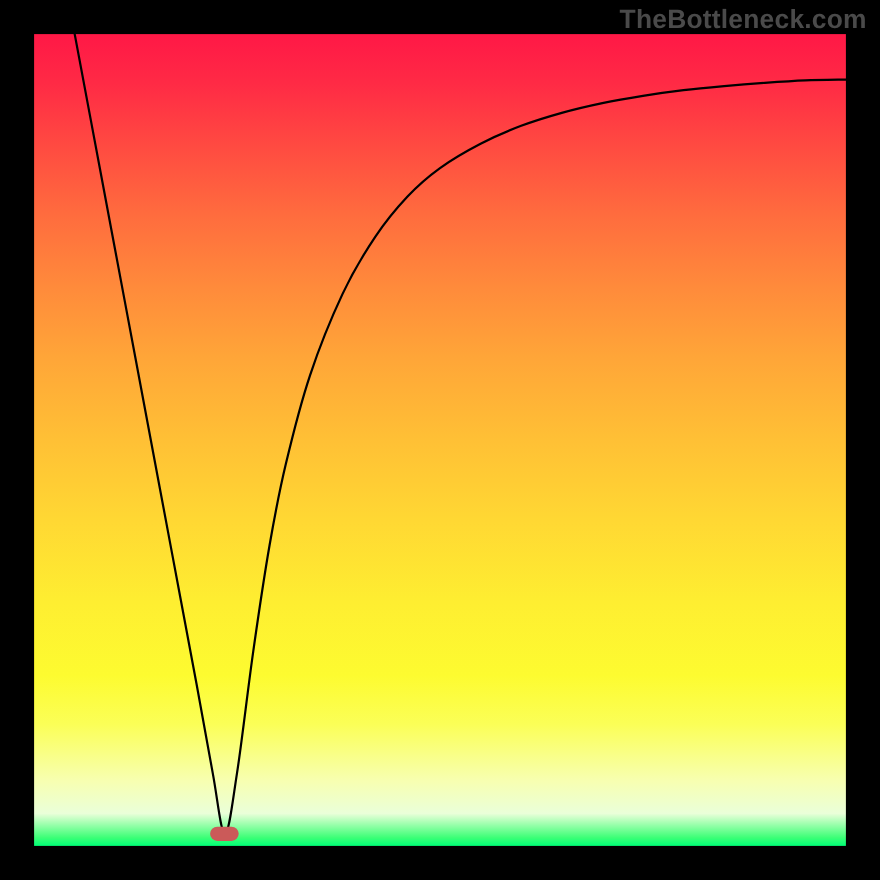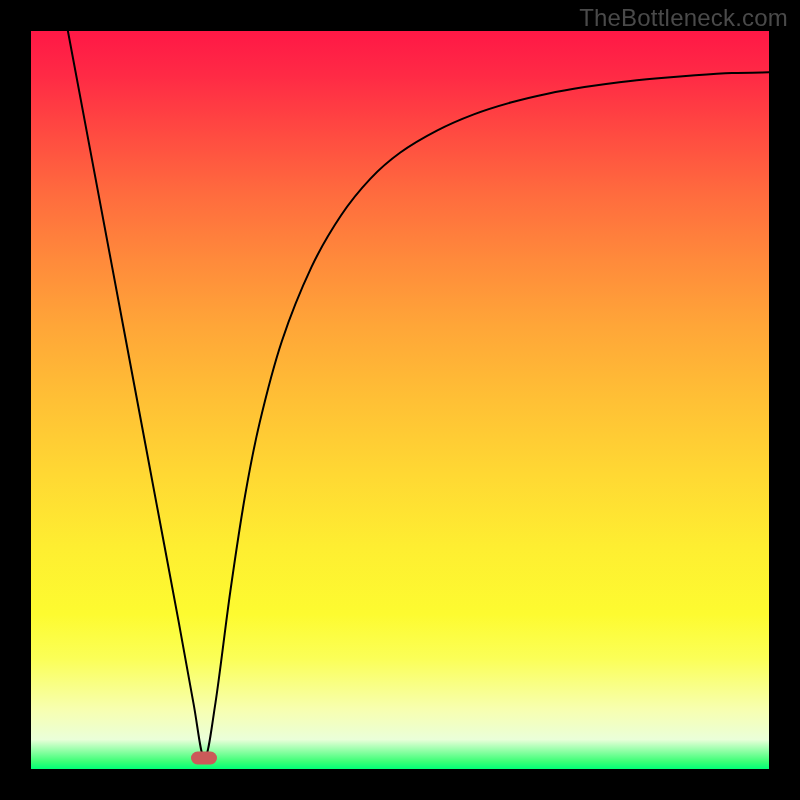--- a/index.html
+++ b/index.html
@@ -16,21 +16,21 @@
     width: 800px;
     height: 800px;
     background: #000;
   }
   .watermark {
     position: absolute;
     top: 4px;
     right: 12px;
     color: #4a4a4a;
     font-size: 24px;
-    font-weight: 400;
+    font-weight: 700;
     letter-spacing: 0.2px;
     z-index: 5;
   }
   .plot-area {
     position: absolute;
     left: 31px;
     top: 31px;
     width: 738px;
     height: 738px;
     overflow: hidden;

